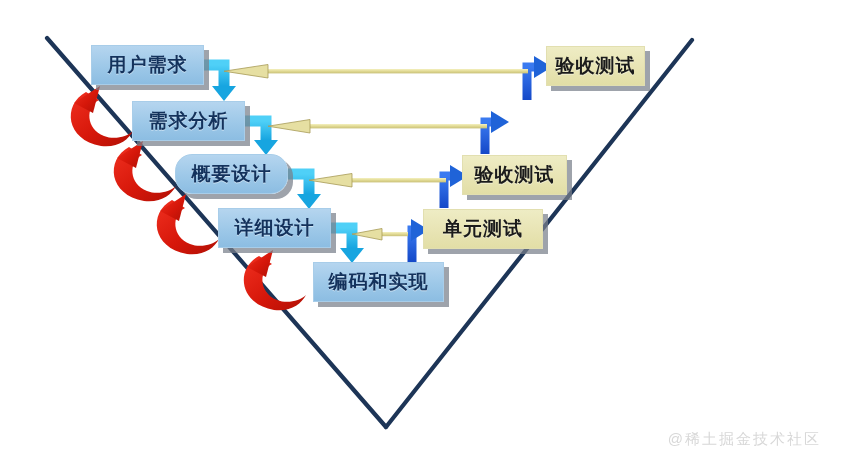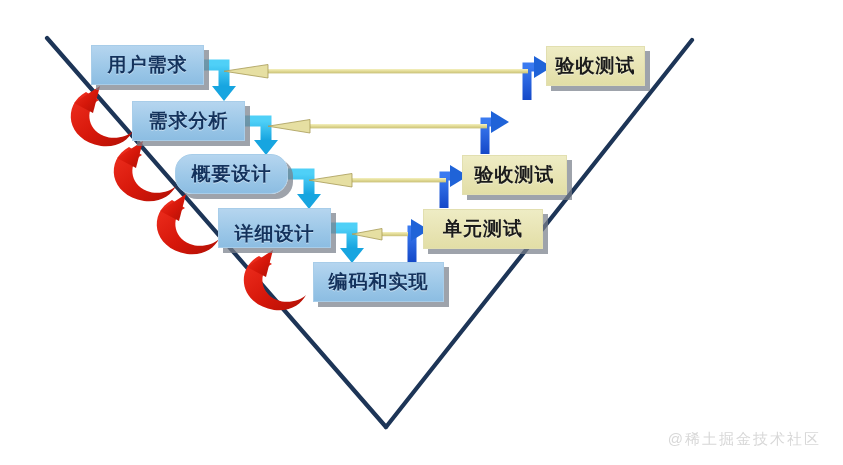--- a/index.html
+++ b/index.html
@@ -192,21 +192,21 @@
 
   <div class="node left" style="left:91px;top:45px;width:113px;height:40px;">
     <span>用户需求</span>
   </div>
   <div class="node left" style="left:132px;top:101px;width:113px;height:40px;">
     <span>需求分析</span>
   </div>
   <div class="node left" style="left:175px;top:154px;width:113px;height:40px;border-radius:17px;">
     <span>概要设计</span>
   </div>
-  <div class="node left" style="left:218px;top:208px;width:113px;height:40px;align-items:flex-end;">
+  <div class="node left" style="left:218px;top:208px;width:113px;height:40px;">
     <span>详细设计</span>
   </div>
   <div class="node left" style="left:313px;top:262px;width:131px;height:40px;">
     <span>编码和实现</span>
   </div>
 
   <div class="node right" style="left:546px;top:46px;width:99px;height:40px;">
     <span>验收测试</span>
   </div>
   <div class="node right" style="left:462px;top:155px;width:105px;height:40px;">

